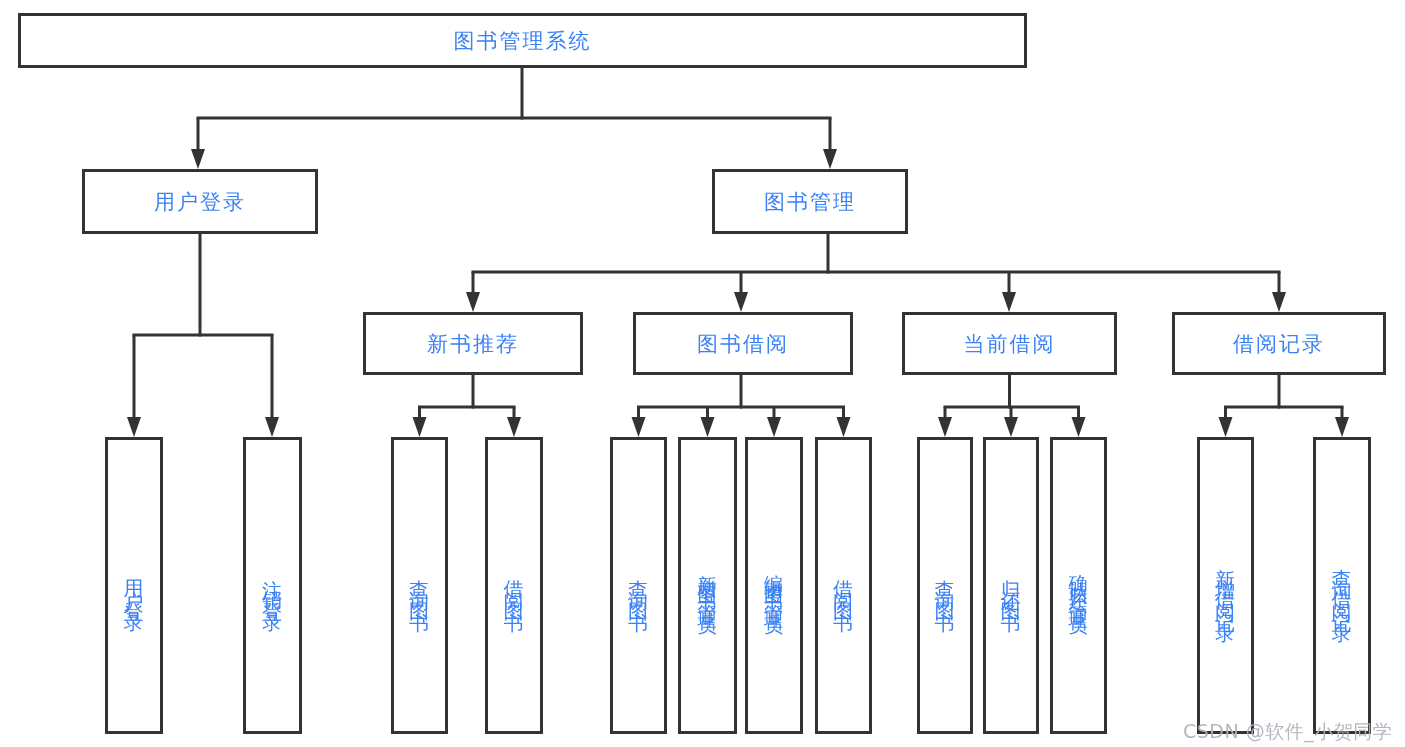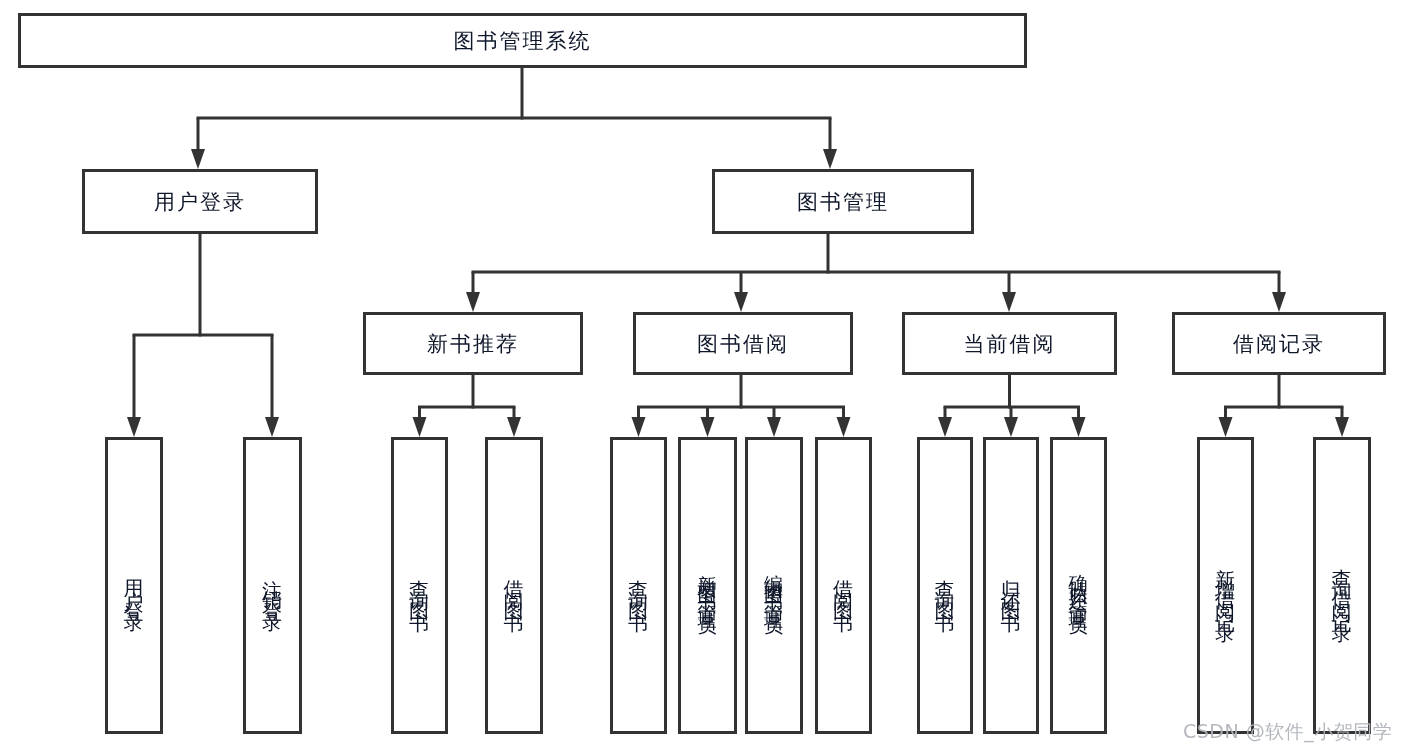--- a/index.html
+++ b/index.html
@@ -23,21 +23,21 @@
   }
   .box {
     position: absolute;
     box-sizing: border-box;
     background: #ffffff;
     border: 3px solid #333333;
     display: flex;
     align-items: center;
     justify-content: center;
     z-index: 2;
-    color: #0f172a;
+    color: #3b82f6;
   }
   .box.h span {
     font-size: 21px;
     letter-spacing: 2px;
     white-space: nowrap;
   }
   .box.v span {
     writing-mode: vertical-rl;
     text-orientation: mixed;
     font-size: 20px;
@@ -132,21 +132,21 @@
     </g>
   </svg>
 
   <div class="box h" style="left:18px;top:13px;width:1009px;height:55px">
     <span>图书管理系统</span>
   </div>
 
   <div class="box h" style="left:82px;top:169px;width:236px;height:65px">
     <span>用户登录</span>
   </div>
-  <div class="box h" style="left:712px;top:169px;width:262px;height:65px">
+  <div class="box h" style="left:712px;top:169px;width:196px;height:65px">
     <span>图书管理</span>
   </div>
 
   <div class="box h" style="left:363px;top:312px;width:220px;height:63px">
     <span>新书推荐</span>
   </div>
   <div class="box h" style="left:633px;top:312px;width:220px;height:63px">
     <span>图书借阅</span>
   </div>
   <div class="box h" style="left:1172px;top:312px;width:214px;height:63px">

